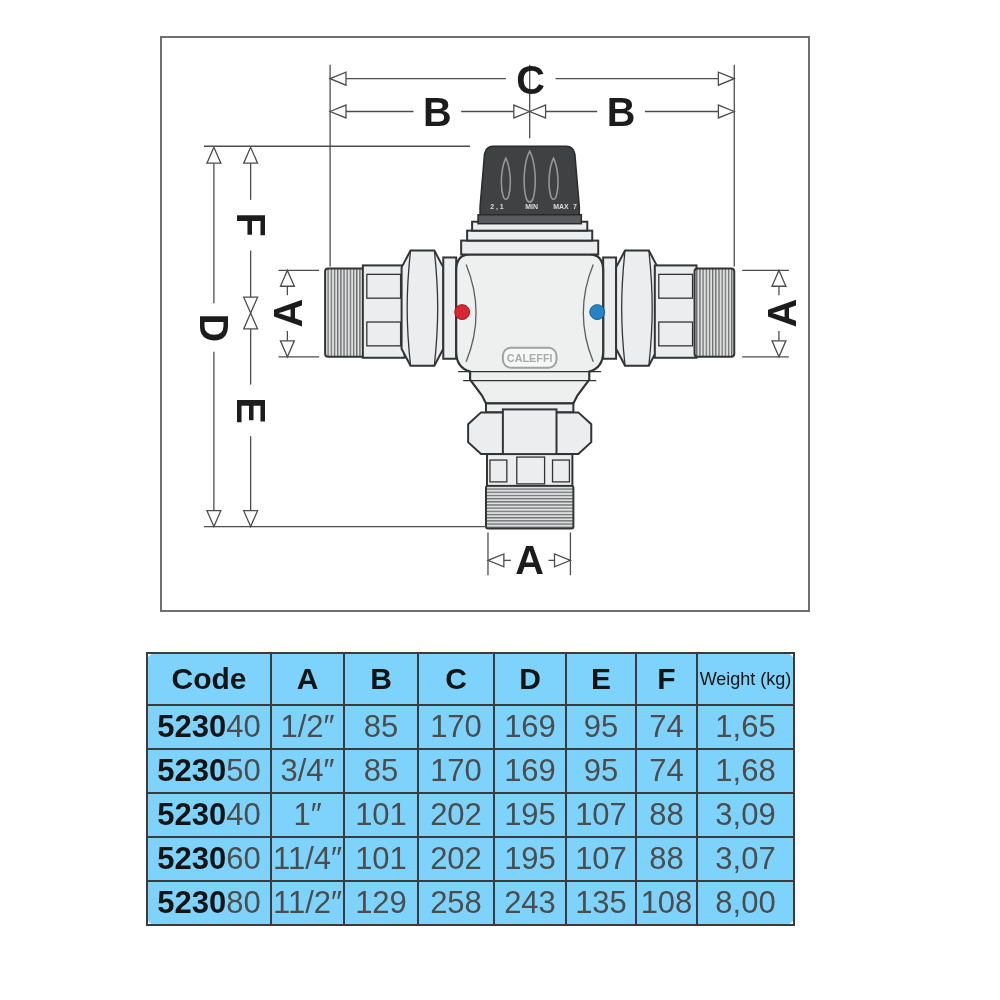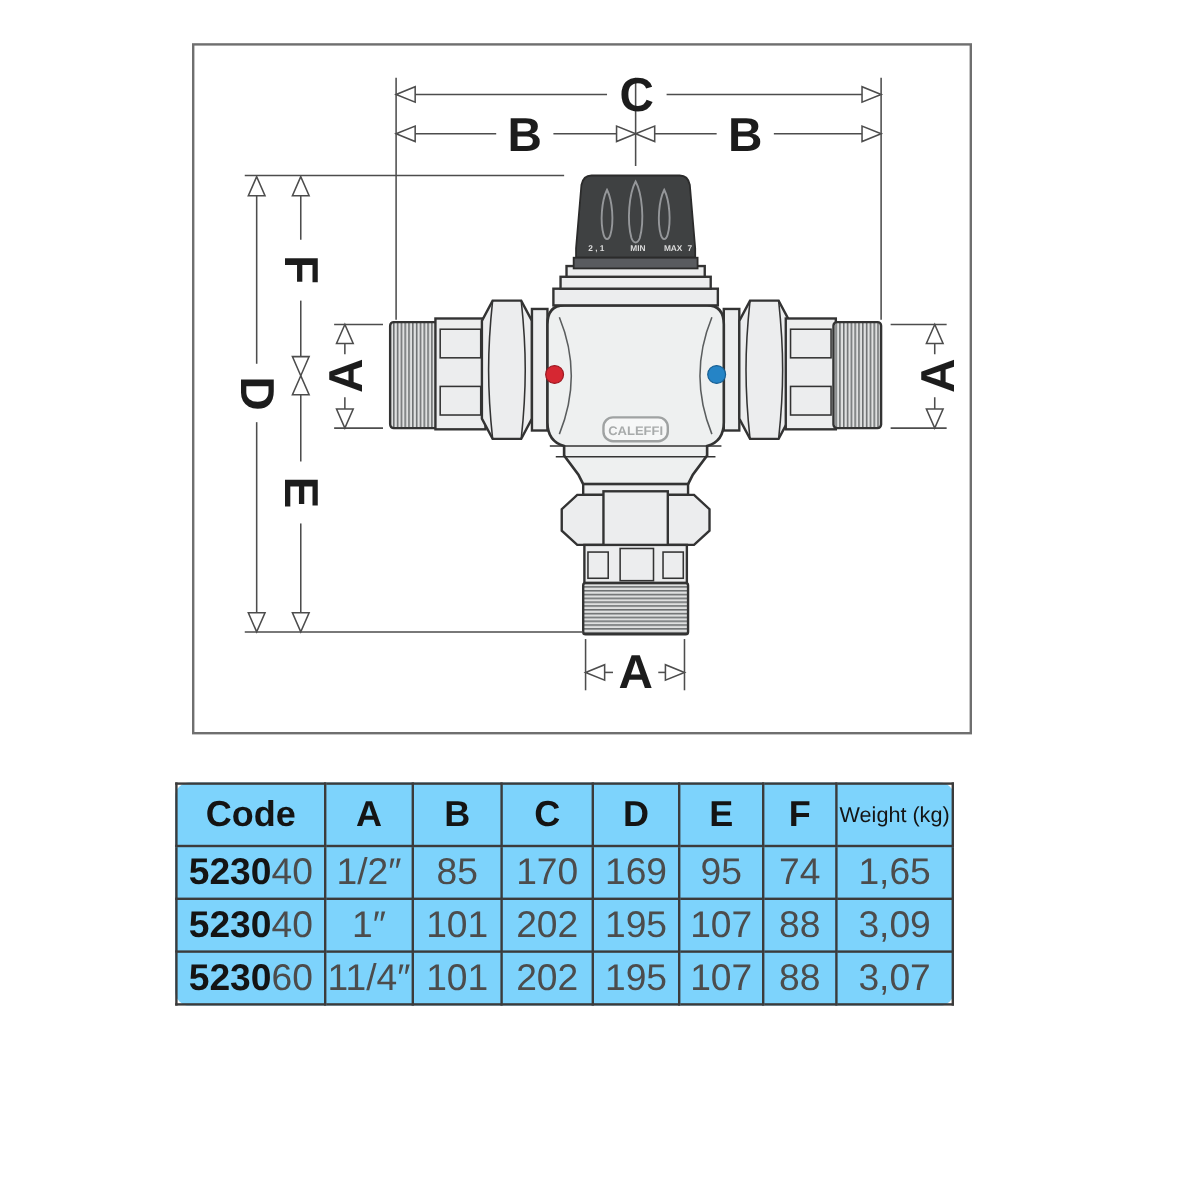--- a/index.html
+++ b/index.html
@@ -222,20 +222,30 @@
     <td><span class="code-bold">5230</span><span class="code-light">40</span></td>
     <td class="val">1/2″</td>
     <td class="val">85</td>
     <td class="val">170</td>
     <td class="val">169</td>
     <td class="val">95</td>
     <td class="val">74</td>
     <td class="val">1,65</td>
   </tr>
 
+  <tr class="row">
+    <td><span class="code-bold">5230</span><span class="code-light">50</span></td>
+    <td class="val">3/4″</td>
+    <td class="val">85</td>
+    <td class="val">170</td>
+    <td class="val">169</td>
+    <td class="val">95</td>
+    <td class="val">74</td>
+    <td class="val">1,68</td>
+  </tr>
 
   <tr class="row">
     <td><span class="code-bold">5230</span><span class="code-light">40</span></td>
     <td class="val">1″</td>
     <td class="val">101</td>
     <td class="val">202</td>
     <td class="val">195</td>
     <td class="val">107</td>
     <td class="val">88</td>
     <td class="val">3,09</td>
@@ -245,15 +255,25 @@
     <td><span class="code-bold">5230</span><span class="code-light">60</span></td>
     <td class="val">11/4″</td>
     <td class="val">101</td>
     <td class="val">202</td>
     <td class="val">195</td>
     <td class="val">107</td>
     <td class="val">88</td>
     <td class="val">3,07</td>
   </tr>
 
+  <tr class="row">
+    <td><span class="code-bold">5230</span><span class="code-light">80</span></td>
+    <td class="val">11/2″</td>
+    <td class="val">129</td>
+    <td class="val">258</td>
+    <td class="val">243</td>
+    <td class="val">135</td>
+    <td class="val">108</td>
+    <td class="val">8,00</td>
+  </tr>
 
 </tbody>
   </table>
 
 </body></html>

